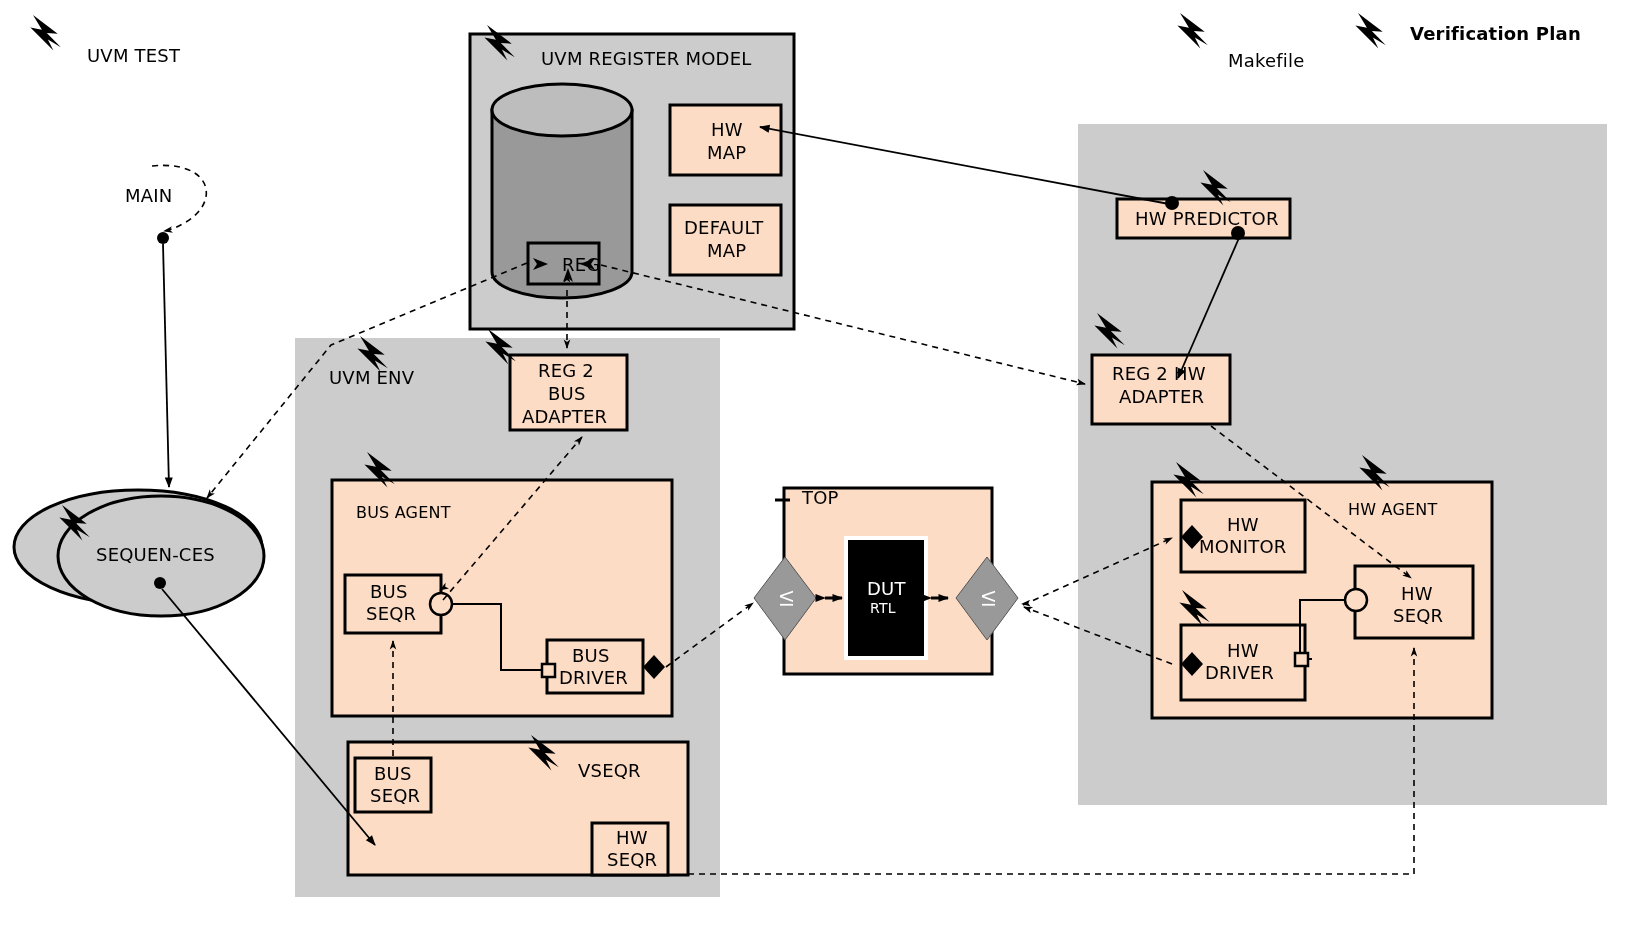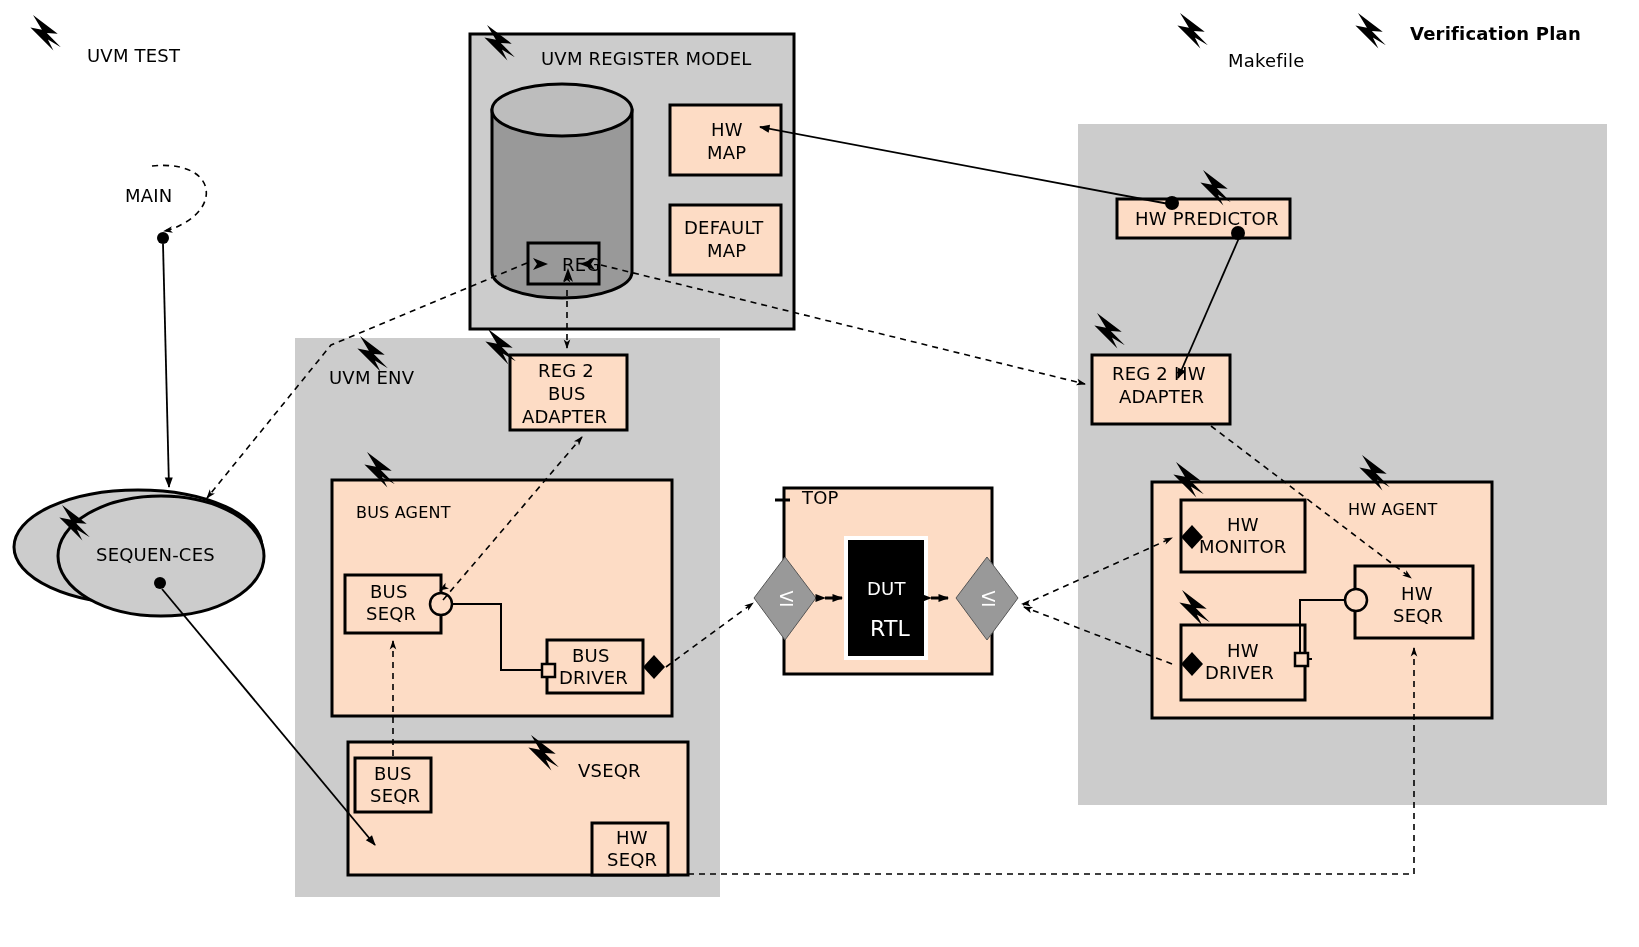--- a/index.html
+++ b/index.html
@@ -299,18 +299,18 @@
   <div class="lbl" style="left:1227px;top:514px;font-size:18px;">HW</div>
   <div class="lbl" style="left:1199px;top:536px;font-size:18px;">MONITOR</div>
 
   <div class="lbl" style="left:1227px;top:640px;font-size:18px;">HW</div>
   <div class="lbl" style="left:1205px;top:662px;font-size:18px;">DRIVER</div>
 
   <div class="lbl" style="left:1401px;top:583px;font-size:18px;">HW</div>
   <div class="lbl" style="left:1393px;top:605px;font-size:18px;">SEQR</div>
 
   <div class="lbl" style="left:867px;top:578px;font-size:18px;color:#fff;">DUT</div>
-  <div class="lbl" style="left:870px;top:600px;font-size:22px;color:#fff;margin-top:16px;">RTL</div>
+  <div class="lbl" style="left:870px;top:600px;font-size:14px;color:#fff;">RTL</div>
 
   <div class="lbl" style="left:777px;top:589px;font-size:17px;color:#fff;transform:rotate(90deg);transform-origin:center;">VI</div>
   <div class="lbl" style="left:979px;top:589px;font-size:17px;color:#fff;transform:rotate(90deg);transform-origin:center;">VI</div>
 
 </div>
 
 </body></html>

